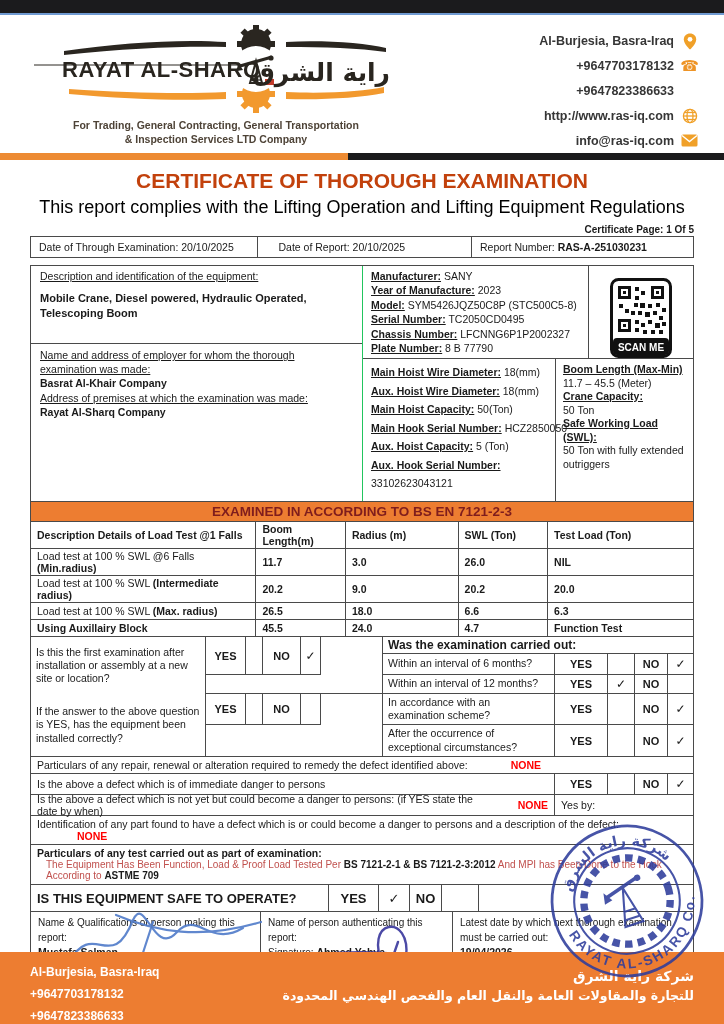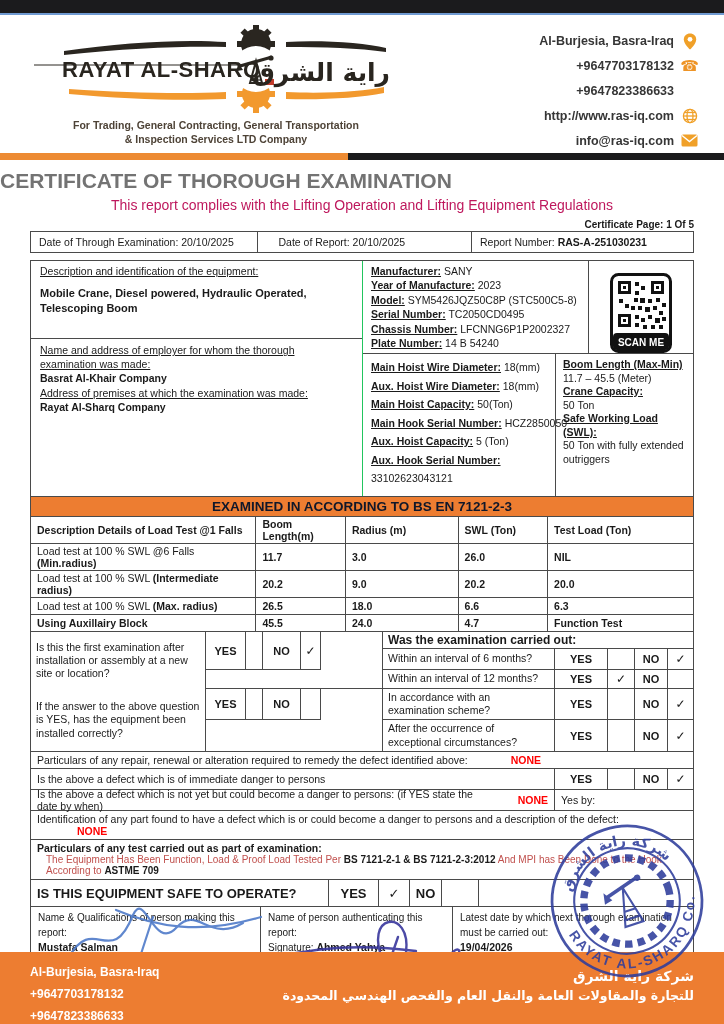--- a/index.html
+++ b/index.html
@@ -15,22 +15,22 @@
   .logo-wrap { width:408px; }
   .logo-svg { display:block; margin-left:8px; }
   .tagline { width:380px; text-align:center; font-weight:bold; font-size:10.5px; color:#4e4337; line-height:1.3; margin-top:2px; }
   .contacts { margin-left:auto; display:flex; flex-direction:column; align-items:flex-end; padding-top:8px; }
   .contact-row { display:flex; align-items:center; justify-content:flex-end; height:26px; font-size:12.5px; font-weight:bold; color:#363636; }
   .contact-icon { width:17px; height:17px; margin-left:7px; display:inline-flex; align-items:center; justify-content:center; }
   .phone-glyph { font-family:"DejaVu Sans", sans-serif; color:#ee9426; font-size:15px; font-weight:normal; }
 
   .divider { height:7px; background:linear-gradient(to right,#ed8b33 0%,#ed8b33 48%,#1b1b1d 48%,#1b1b1d 100%); }
 
-  .title { text-align:left; font-size:21px; font-weight:bold; margin-top:9px; color:#737373; }
-  .subtitle { text-align:center; font-size:14px; margin-top:4px; color:#be185d; }
+  .title { text-align:center; font-size:21px; font-weight:bold; margin-top:9px; color:#c2410c; }
+  .subtitle { text-align:center; font-size:18px; margin-top:4px; color:#000000; }
   .pageline { text-align:right; font-size:10px; font-weight:bold; margin:6px 30px 1px 30px; }
 
   .content { margin:0 30px; }
   .bordered { border:1px solid #4a4a4a; }
 
   
   .date-row { display:flex; font-size:10.5px; }
   .date-cell { padding:4px 8px; border-right:1px solid #4a4a4a; }
   .date-cell:last-child { border-right:none; }
   .dc1 { width:35%; } .dc2 { width:31%;margin-left:12px; } .dc3 { width:34%; }
@@ -47,21 +47,21 @@
   .equip-r1 { display:flex; height:93px; border-bottom:1px solid #4a4a4a; }
   .manuf { flex:1; border-right:1px solid #4a4a4a; padding:3px 8px; }
   .manuf div { line-height:14.4px; white-space:nowrap; }
   .qr-cell { width:104px; display:flex; align-items:flex-end; justify-content:center; }
   .equip-r2 { display:flex; height:142px; }
   .hoist { width:193px; border-right:1px solid #4a4a4a; padding:4px 8px; }
   .hoist div { line-height:18.5px; white-space:nowrap; }
   .boom { flex:1; padding:4px 7px; line-height:13.5px; }
 
   
-  .banner { border:1px solid #4a4a4a; border-top:none; background:#ed7d31; text-align:center; font-weight:bold; font-size:13.5px; height:20px; line-height:19px; color:#0f172a; }
+  .banner { border:1px solid #4a4a4a; border-top:none; background:#ed7d31; text-align:center; font-weight:bold; font-size:13.5px; height:20px; line-height:19px; color:#7f1d1d; }
 
   
   table.load { width:100%; border-collapse:collapse; font-size:10.5px; }
   table.load td, table.load th { border:1px solid #4a4a4a; padding:1px 6px; text-align:left; height:17px; }
   table.load tr > * { border-top:none; }
   .cw1{width:34%;} .cw2{width:13.5%;} .cw3{width:17%;} .cw4{width:13.5%;} .cw5{width:22%;}
 
   
   .exam { display:grid; width:100%;
     grid-template-columns:175px 40px 17px 38px 20px 62px 172px 53px 27px 33px 25px;
@@ -254,21 +254,21 @@
         </div>
       </div>
       <div class="equip-right">
         <div class="equip-r1">
           <div class="manuf">
             <div><span class="bold ul">Manufacturer:</span> <span>SANY</span></div>
             <div><span class="bold ul">Year of Manufacture:</span> <span>2023</span></div>
             <div><span class="bold ul">Model:</span> <span>SYM5426JQZ50C8P (STC500C5-8)</span></div>
             <div><span class="bold ul">Serial Number:</span> <span>TC2050CD0495</span></div>
             <div><span class="bold ul">Chassis Number:</span> <span>LFCNNG6P1P2002327</span></div>
-            <div><span class="bold ul">Plate Number:</span> <span>14 B 54240</span></div>
+            <div><span class="bold ul">Plate Number:</span> <span>8 B 77790</span></div>
           </div>
           <div class="qr-cell">
             <svg width="62" height="80" viewBox="0 0 62 80">
               <rect x="1.5" y="1.5" width="59" height="77" rx="7" fill="#ffffff" stroke="#111" stroke-width="3"></rect>
               <rect x="3" y="60" width="56" height="17" rx="4" fill="#111"></rect>
               <g fill="#111">
                 <rect x="8" y="8" width="13" height="13"></rect>
                   <rect x="11" y="11" width="7" height="7" fill="#fff"></rect>
                   <rect x="13" y="13" width="3" height="3"></rect>
                 <rect x="41" y="8" width="13" height="13"></rect>

